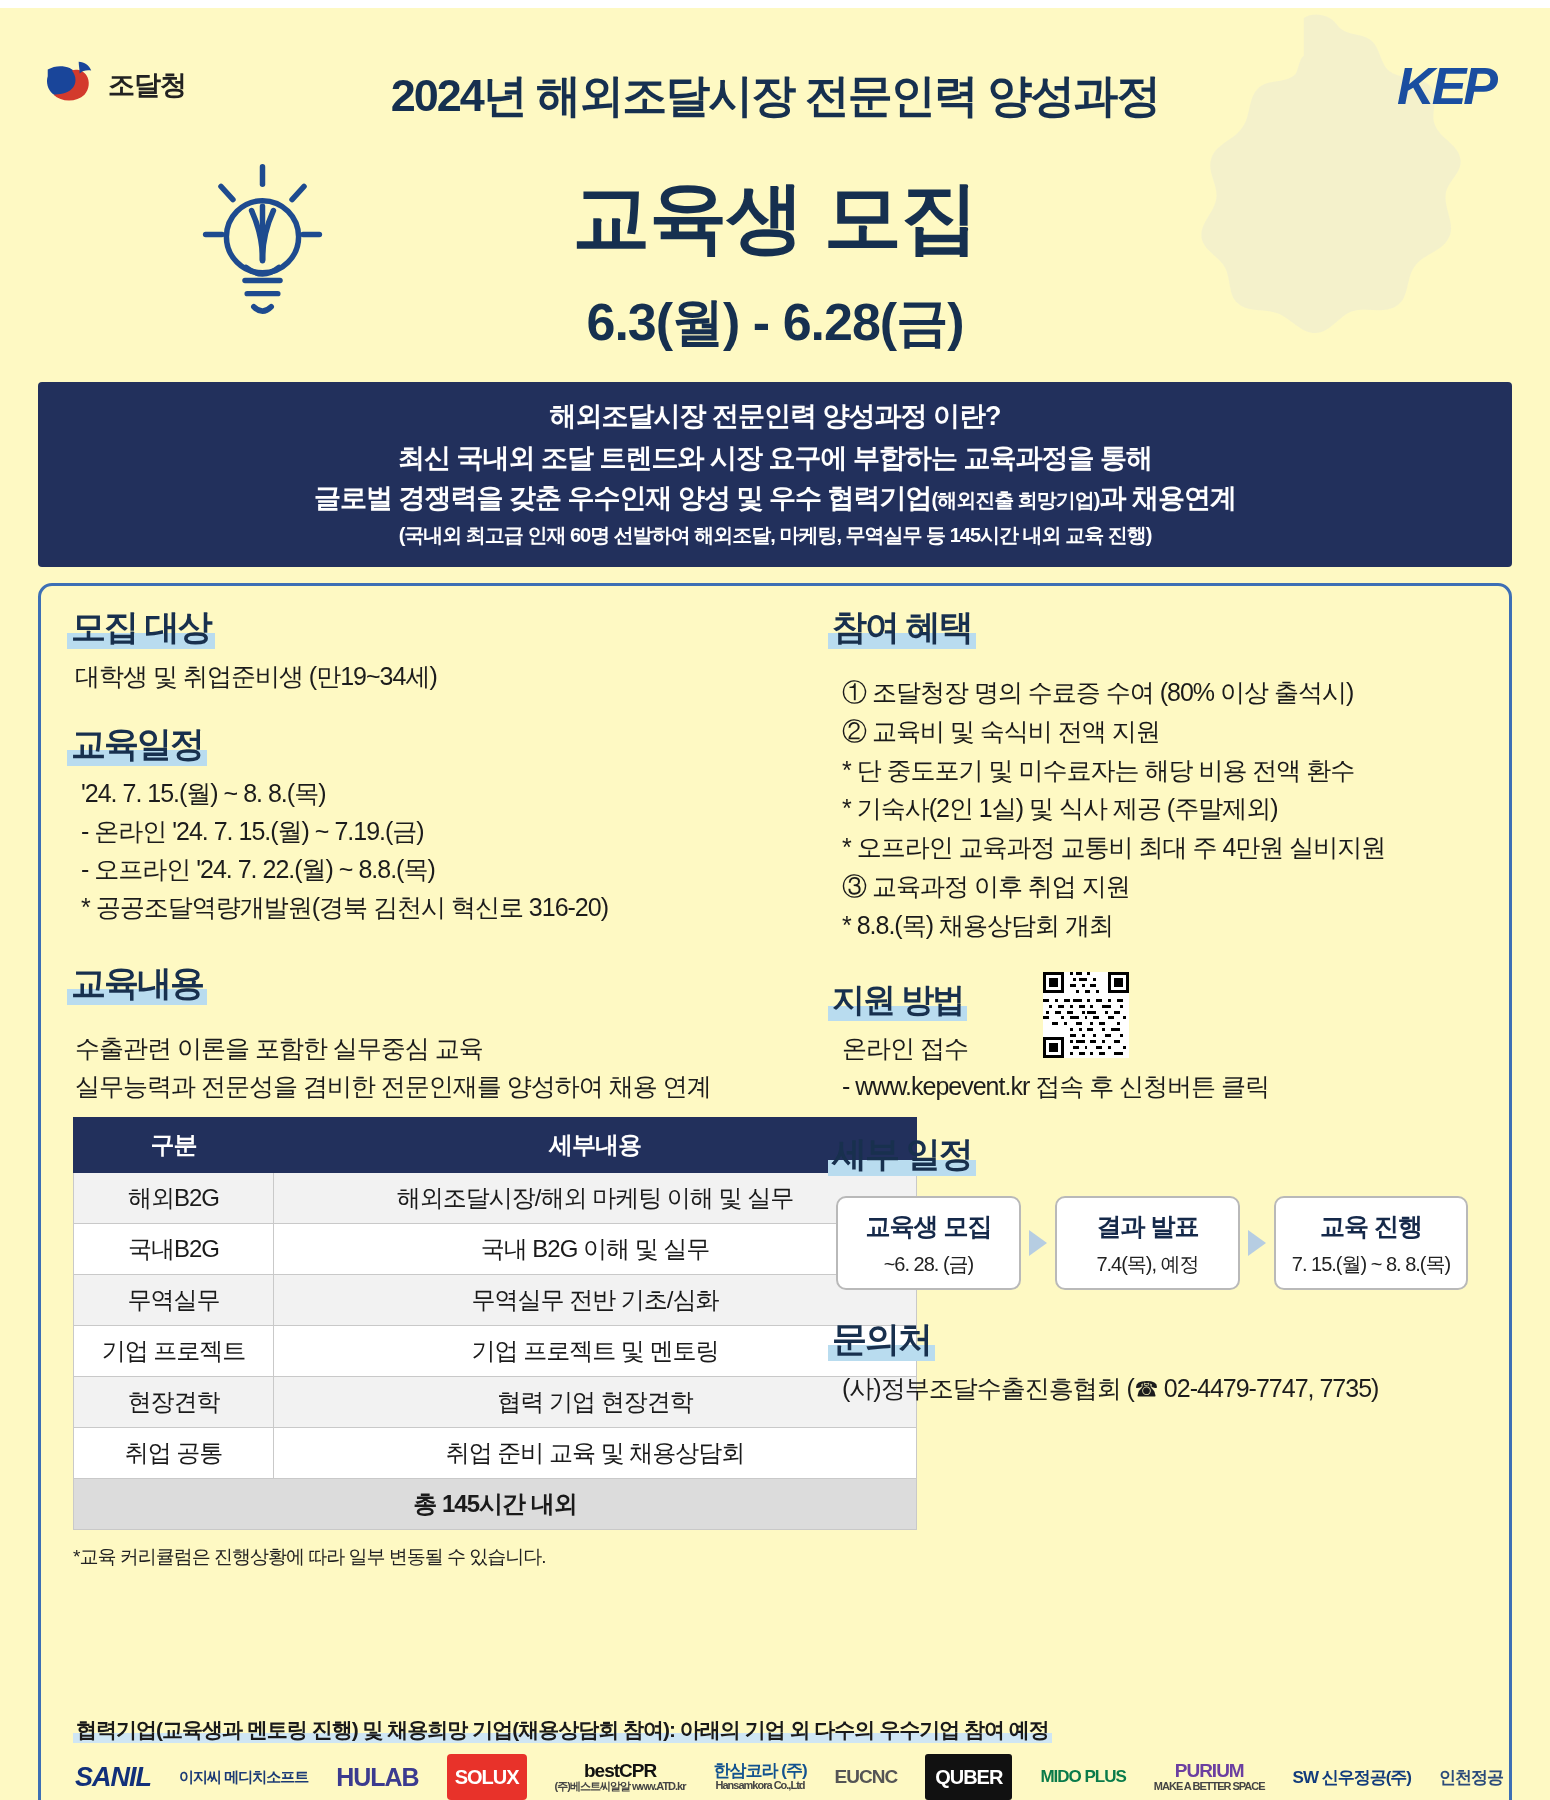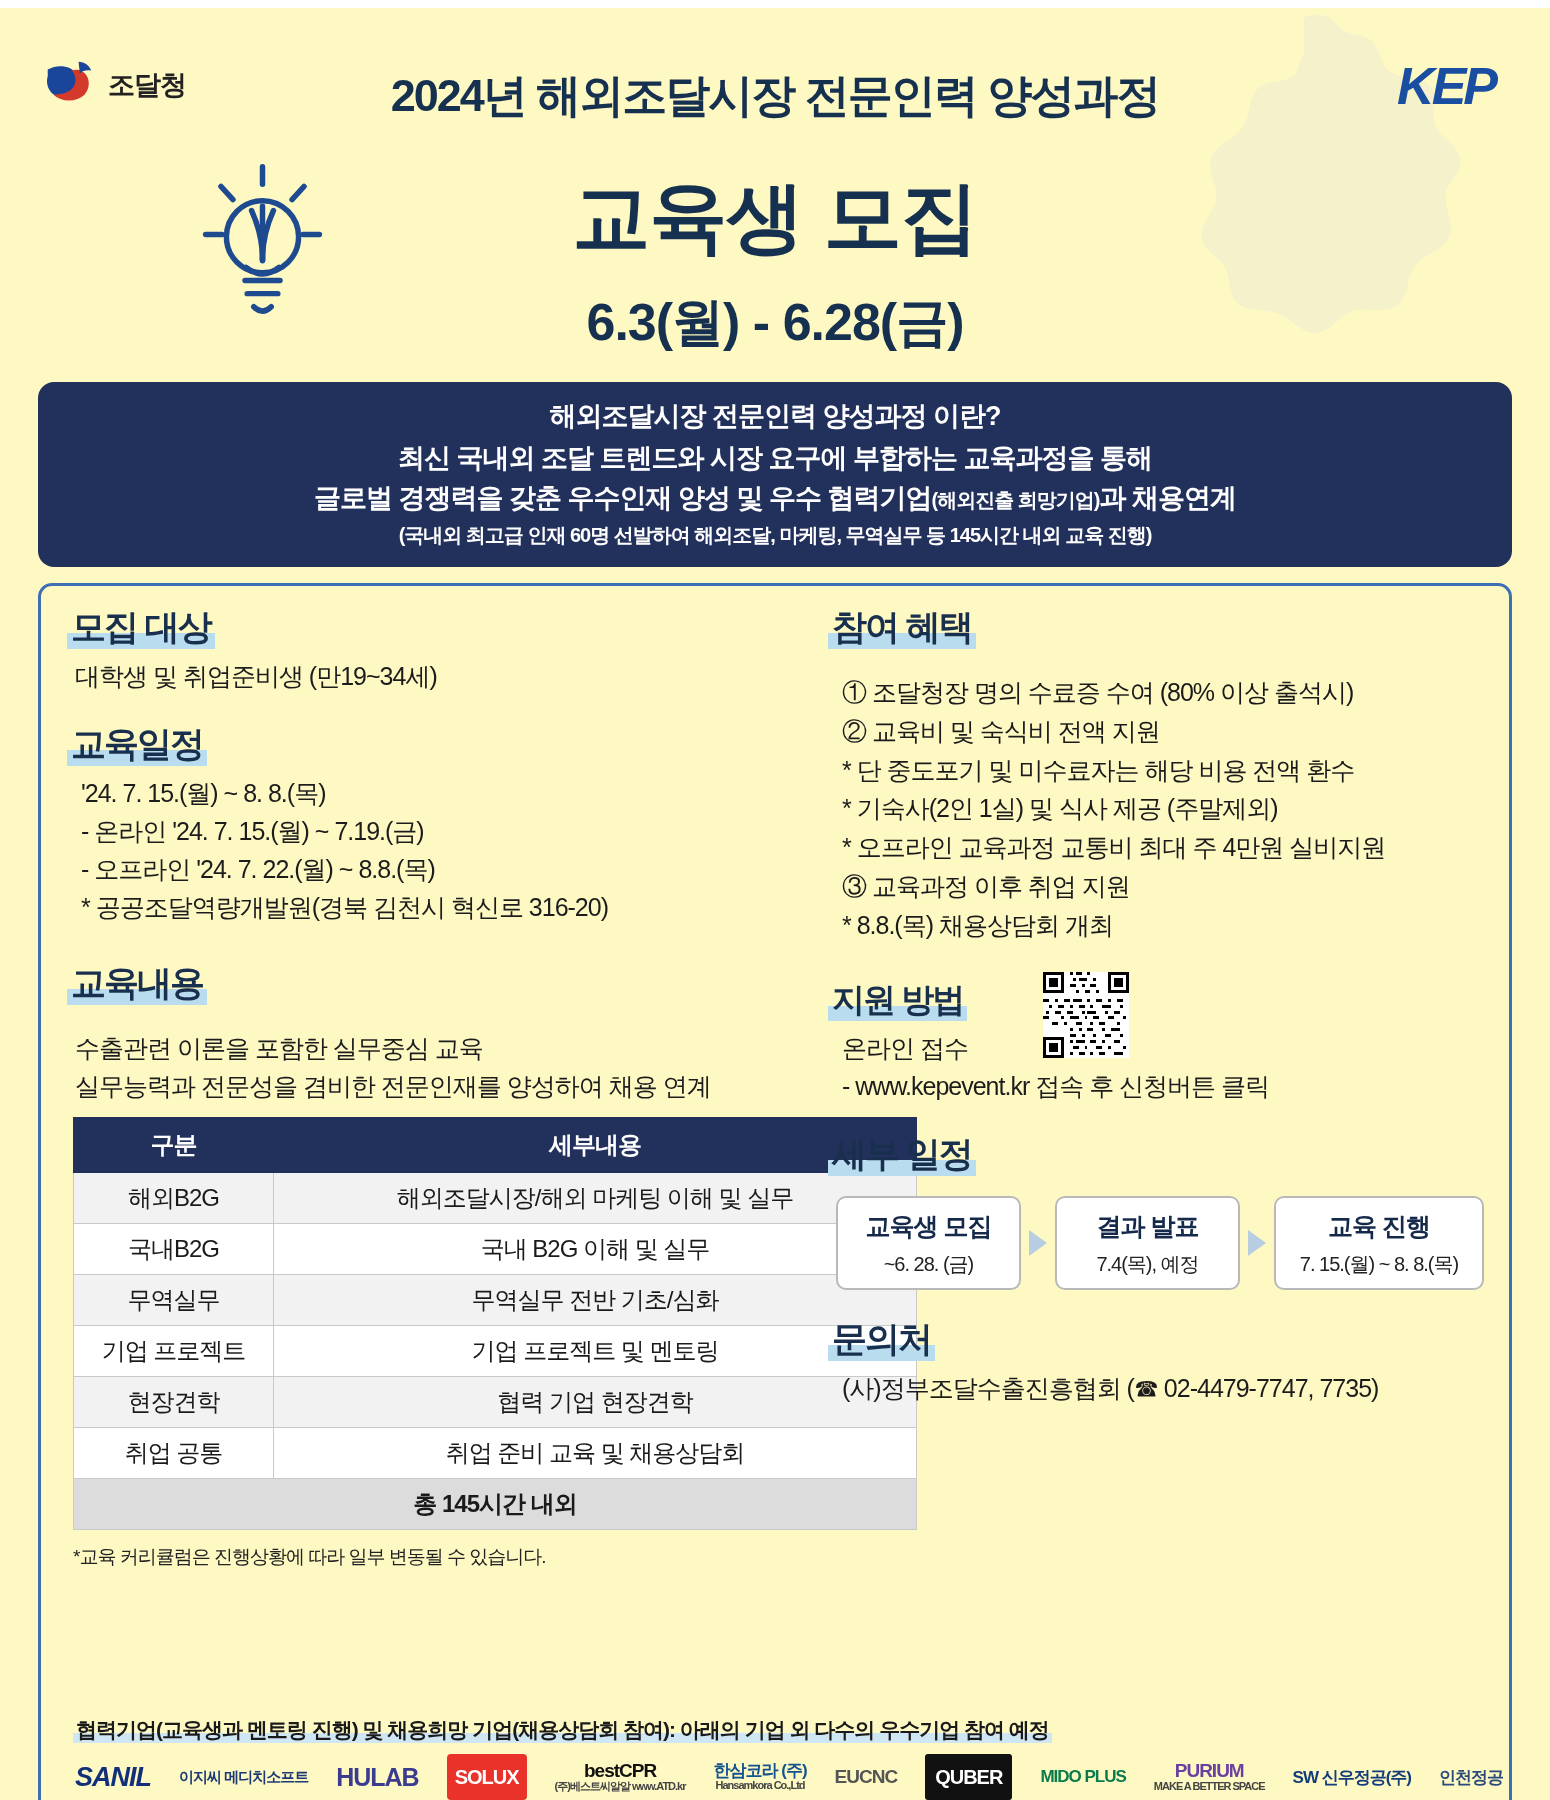--- a/index.html
+++ b/index.html
@@ -102,21 +102,21 @@
     width: 135px;
     height: 175px;
     z-index: 2;
   }
 
   
   .banner {
     margin: 14px 38px 0 38px;
     background: #22305c;
     color: #ffffff;
-    border-radius: 16px;
+    border-radius: 4px;
     padding: 16px 20px 18px 20px;
     text-align: center;
   }
   .banner .b1 { font-size: 27px; font-weight: 700; letter-spacing: -1px; margin-bottom: 6px; }
   .banner .b2 { font-size: 27px; font-weight: 700; letter-spacing: -1px; margin-bottom: 4px; }
   .banner .b3 { font-size: 27px; font-weight: 700; letter-spacing: -1px; margin-bottom: 6px; }
   .banner .b3 small { font-size: 20px; font-weight: 600; }
   .banner .b4 { font-size: 20px; font-weight: 600; letter-spacing: -1px; }
 
   
@@ -516,21 +516,21 @@
         <div class="flow-box">
           <div class="fb-t">교육생 모집</div>
           <div class="fb-s">~6. 28. (금)</div>
         </div>
         <div class="flow-arrow"></div>
         <div class="flow-box">
           <div class="fb-t">결과 발표</div>
           <div class="fb-s">7.4(목), 예정</div>
         </div>
         <div class="flow-arrow"></div>
-        <div class="flow-box" style="width:210px">
+        <div class="flow-box" style="width:194px">
           <div class="fb-t">교육 진행</div>
           <div class="fb-s">7. 15.(월) ~ 8. 8.(목)</div>
         </div>
       </div>
 
       <div class="gap-md"></div>
       <div class="sec-title">문의처</div>
       <div class="body-line indent">(사)정부조달수출진흥협회 (☎ 02-4479-7747, 7735)</div>
     </div>
 

